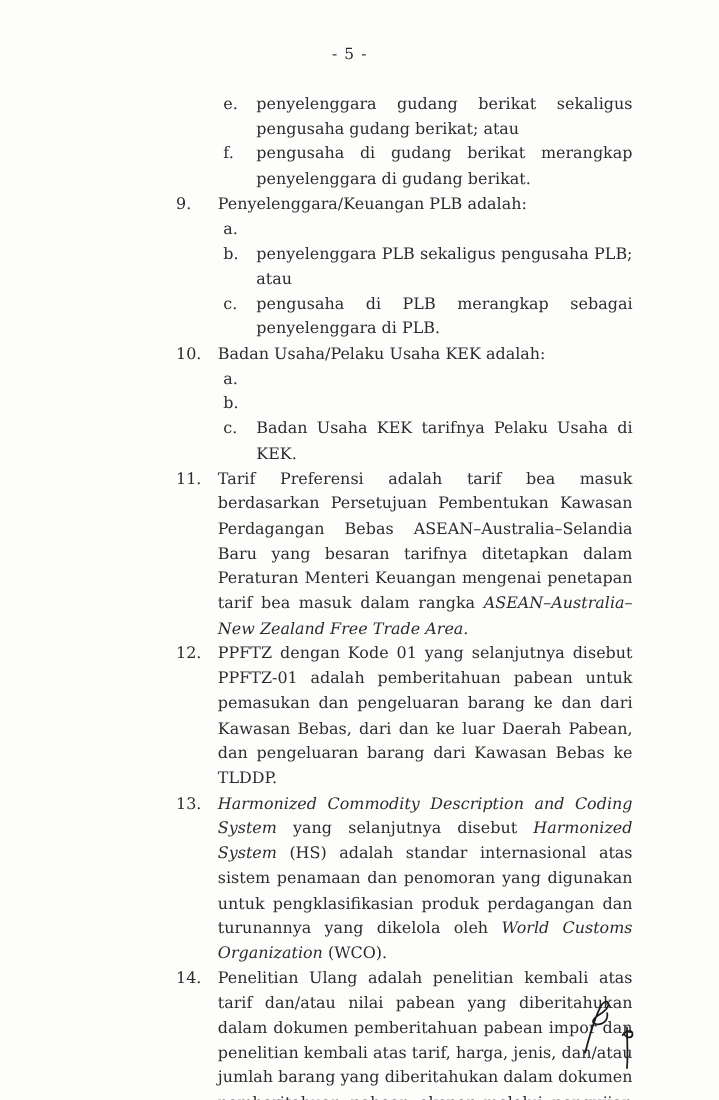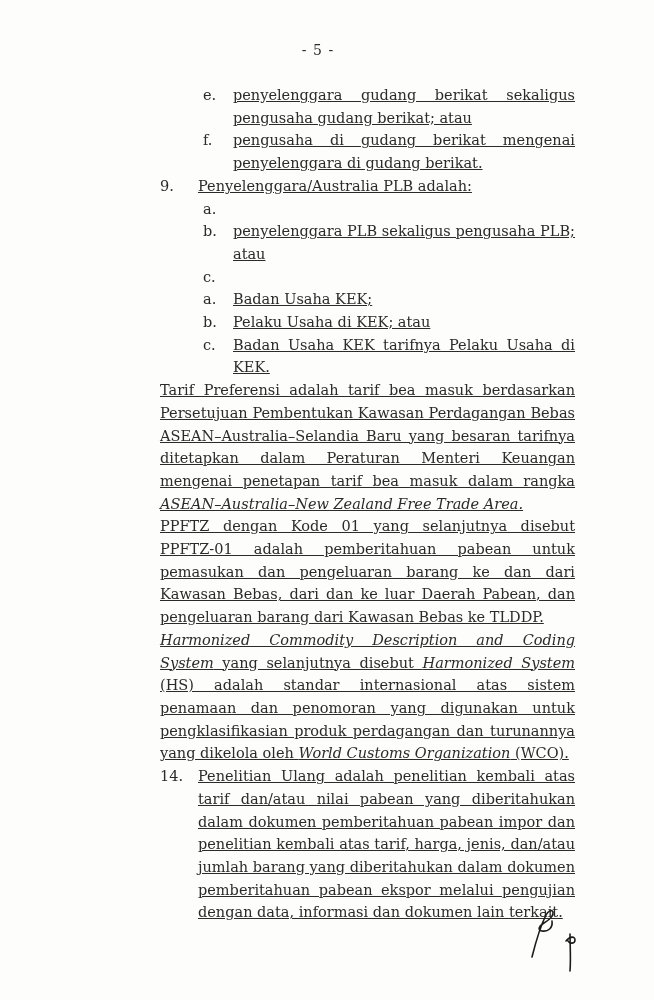--- a/index.html
+++ b/index.html
@@ -29,21 +29,21 @@
   .content{
     position:absolute;
     left:160px;top:84px;width:415px;
     font-size:14.5px;
     line-height:22.7px;
   }
   .row{display:flex;}
   .row.sub{padding-left:43px;}
   .marker{flex:0 0 38px;}
   .row.sub .marker{flex:0 0 30px;}
-  .text{flex:1;text-align:justify;text-decoration:underline;}
+  .text{flex:1;text-align:justify;}
   .it{font-style:italic;}
   .paraf{
     position:absolute;
     left:520px;top:903px;
     width:70px;height:80px;
   }
   .paraf svg{display:block;}
 </style>
 </head>
 <body>
@@ -53,60 +53,66 @@
   <div class="page-number">- 5 -</div>
 
   <div class="content">
 
     <div class="row sub">
       <span class="marker">e.</span>
       <div class="text">penyelenggara gudang berikat sekaligus pengusaha gudang berikat; atau</div>
     </div>
     <div class="row sub">
       <span class="marker">f.</span>
-      <div class="text">pengusaha di gudang berikat mengenai penyelenggara di gudang berikat.</div>
+      <div class="text">pengusaha di gudang berikat merangkap penyelenggara di gudang berikat.</div>
     </div>
 
     <div class="row">
       <span class="marker">9.</span>
-      <div class="text">Penyelenggara/Australia PLB adalah:</div>
+      <div class="text">Penyelenggara/Keuangan PLB adalah:</div>
     </div>
     <div class="row sub">
       <span class="marker">a.</span>
     </div>
     <div class="row sub">
       <span class="marker">b.</span>
       <div class="text">penyelenggara PLB sekaligus pengusaha PLB; atau</div>
     </div>
     <div class="row sub">
       <span class="marker">c.</span>
+      <div class="text">pengusaha di PLB merangkap sebagai penyelenggara di PLB.</div>
     </div>
 
+    <div class="row">
+      <span class="marker">10.</span>
+      <div class="text">Badan Usaha/Pelaku Usaha KEK adalah:</div>
+    </div>
     <div class="row sub">
       <span class="marker">a.</span>
-      <div class="text">Badan Usaha KEK;</div>
     </div>
     <div class="row sub">
       <span class="marker">b.</span>
-      <div class="text">Pelaku Usaha di KEK; atau</div>
     </div>
     <div class="row sub">
       <span class="marker">c.</span>
       <div class="text">Badan Usaha KEK tarifnya Pelaku Usaha di KEK.</div>
     </div>
 
     <div class="row">
+      <span class="marker">11.</span>
       <div class="text"><span>Tarif Preferensi adalah tarif bea masuk berdasarkan Persetujuan Pembentukan Kawasan Perdagangan Bebas ASEAN–Australia–Selandia Baru yang besaran tarifnya ditetapkan dalam Peraturan Menteri Keuangan mengenai penetapan tarif bea masuk dalam rangka </span><span class="it">ASEAN–Australia–New Zealand Free Trade Area.</span></div>
     </div>
 
     <div class="row">
+      <span class="marker">12.</span>
       <div class="text"><span>PPFTZ dengan Kode 01 yang selanjutnya disebut PPFTZ-01 adalah pemberitahuan pabean untuk pemasukan dan pengeluaran barang ke dan dari Kawasan Bebas, dari dan ke luar Daerah Pabean, dan pengeluaran barang dari Kawasan Bebas ke TLDDP.</span></div>
     </div>
 
     <div class="row">
+      <span class="marker">13.</span>
       <div class="text"><span class="it">Harmonized Commodity Description and Coding System</span><span> yang selanjutnya disebut </span><span class="it">Harmonized System</span><span> (HS) adalah standar internasional atas sistem penamaan dan penomoran yang digunakan untuk pengklasifikasian produk perdagangan dan turunannya yang dikelola oleh </span><span class="it">World Customs Organization</span><span> (WCO).</span></div>
     </div>
 
     <div class="row">
       <span class="marker">14.</span>
       <div class="text"><span>Penelitian Ulang adalah penelitian kembali atas tarif dan/atau nilai pabean yang diberitahukan dalam dokumen pemberitahuan pabean impor dan penelitian kembali atas tarif, harga, jenis, dan/atau jumlah barang yang diberitahukan dalam dokumen pemberitahuan pabean ekspor melalui pengujian dengan data, informasi dan dokumen lain terkait.</span></div>
     </div>
 
   </div>
 

